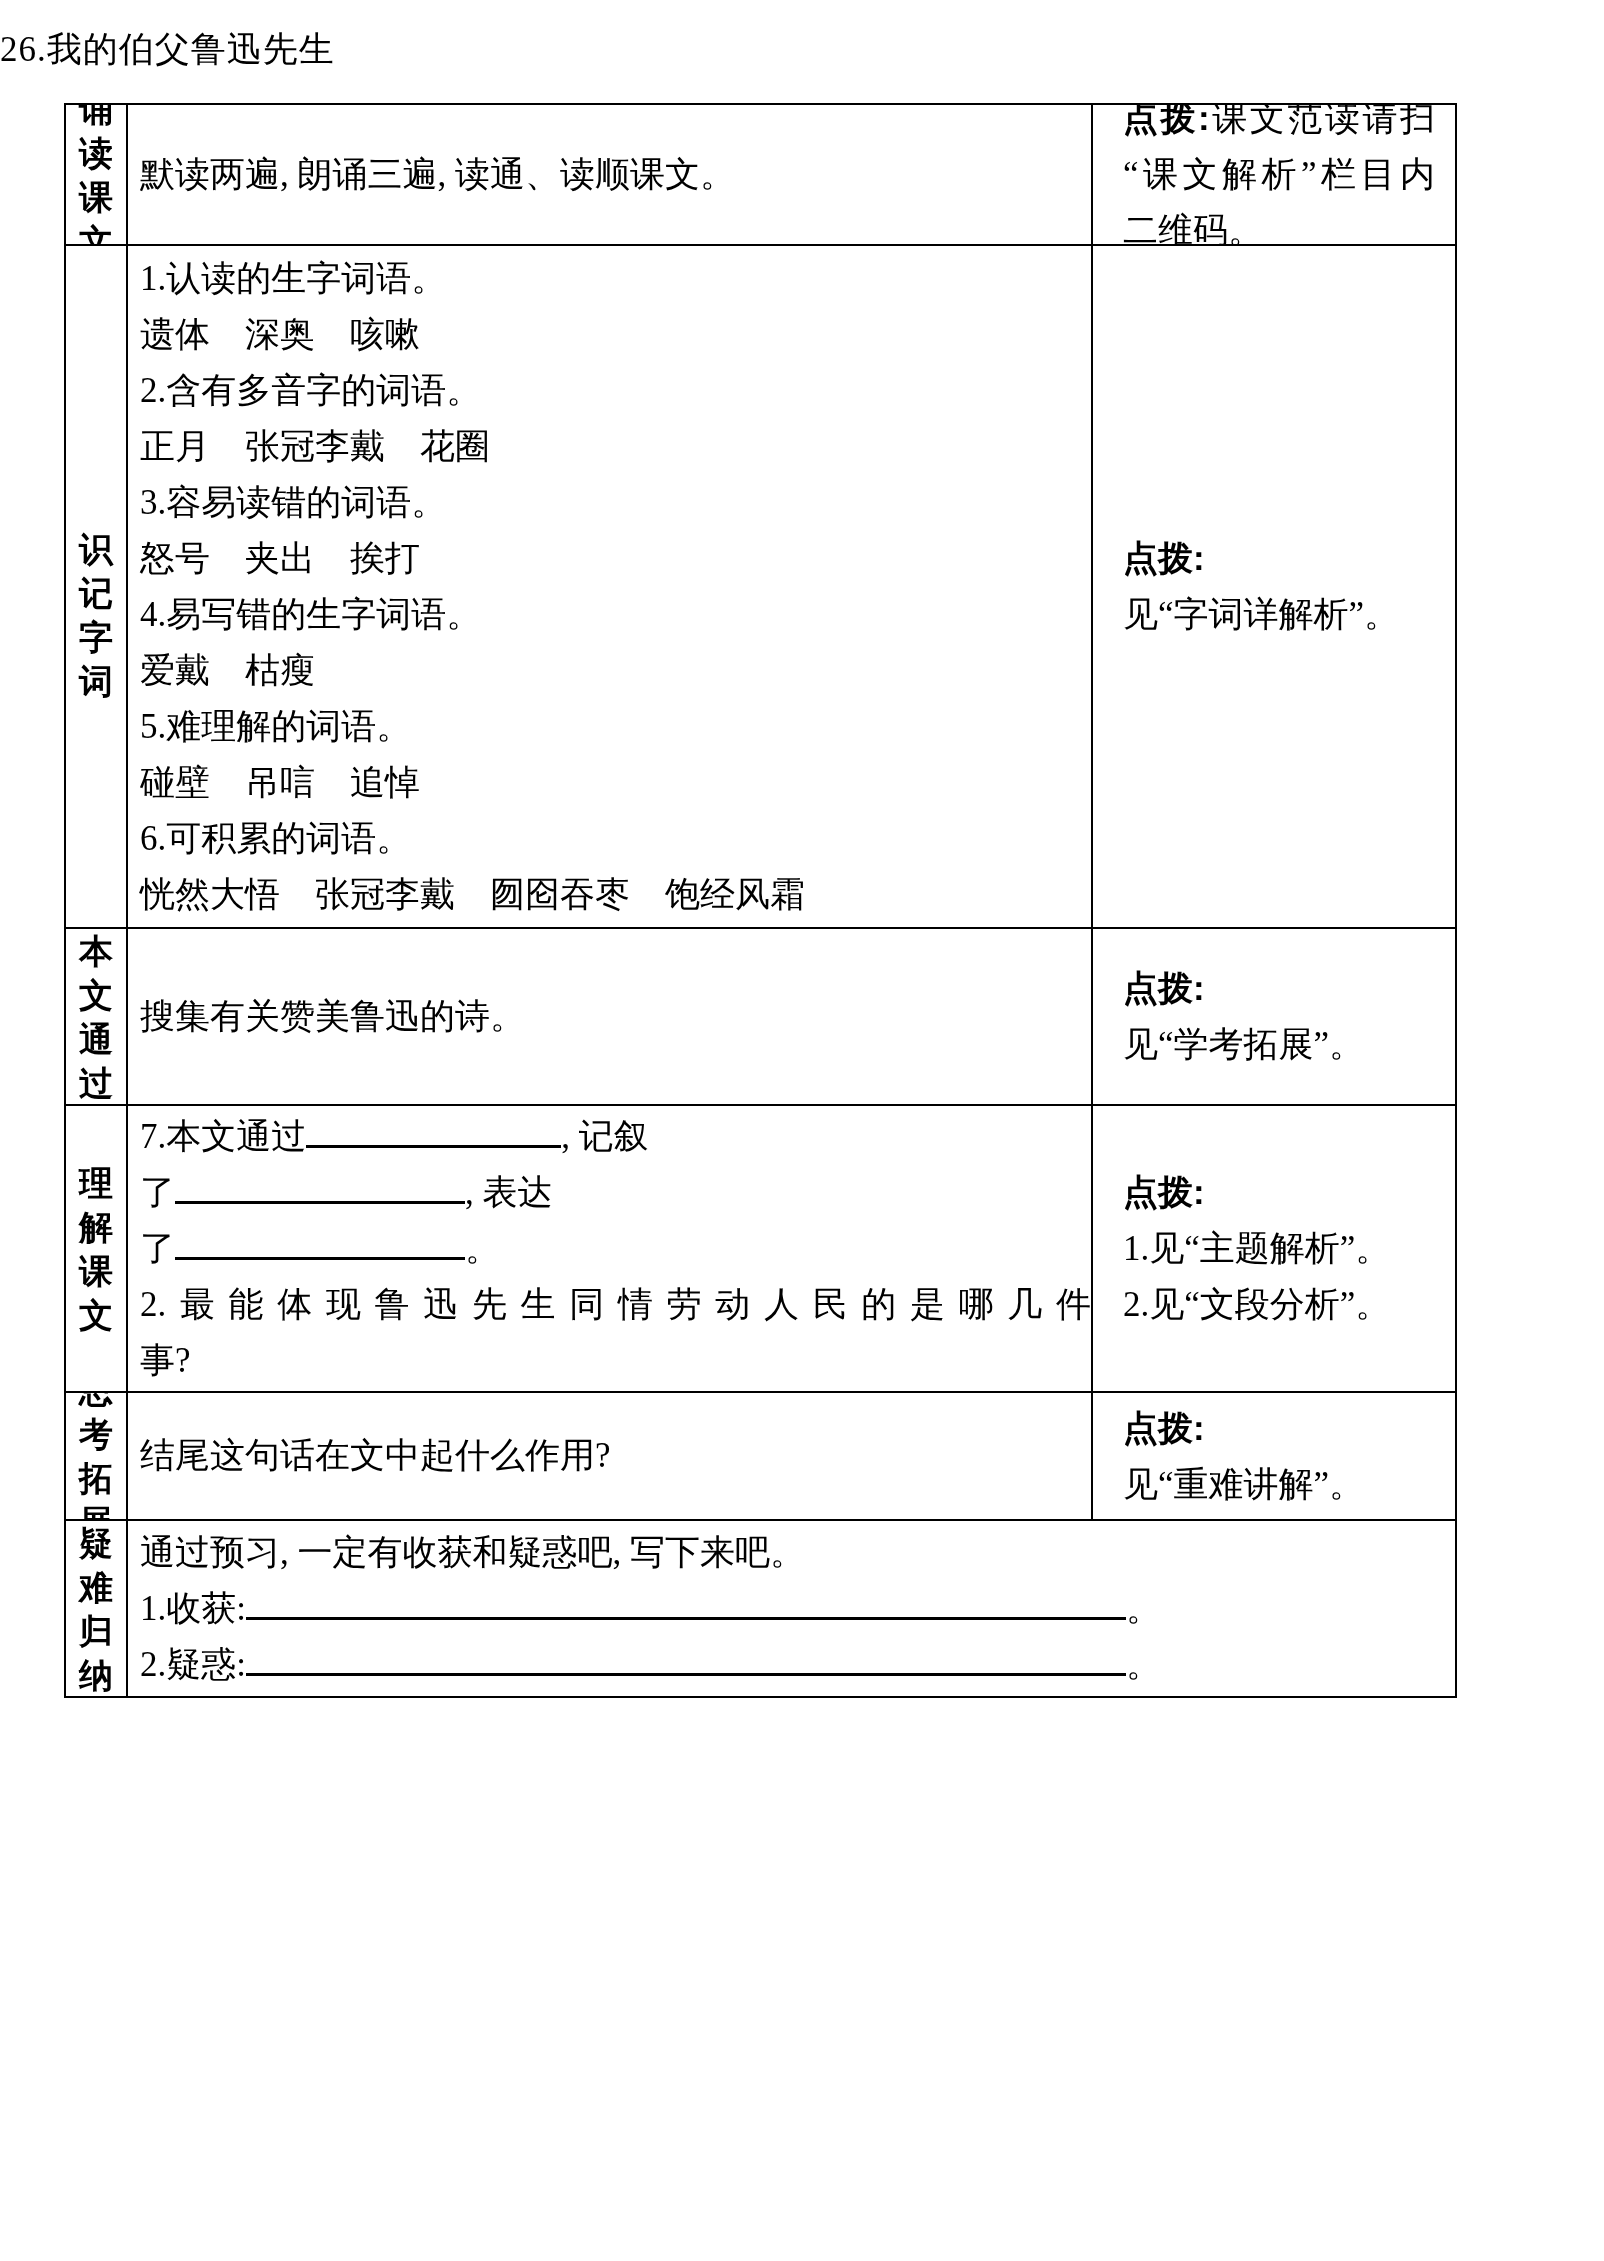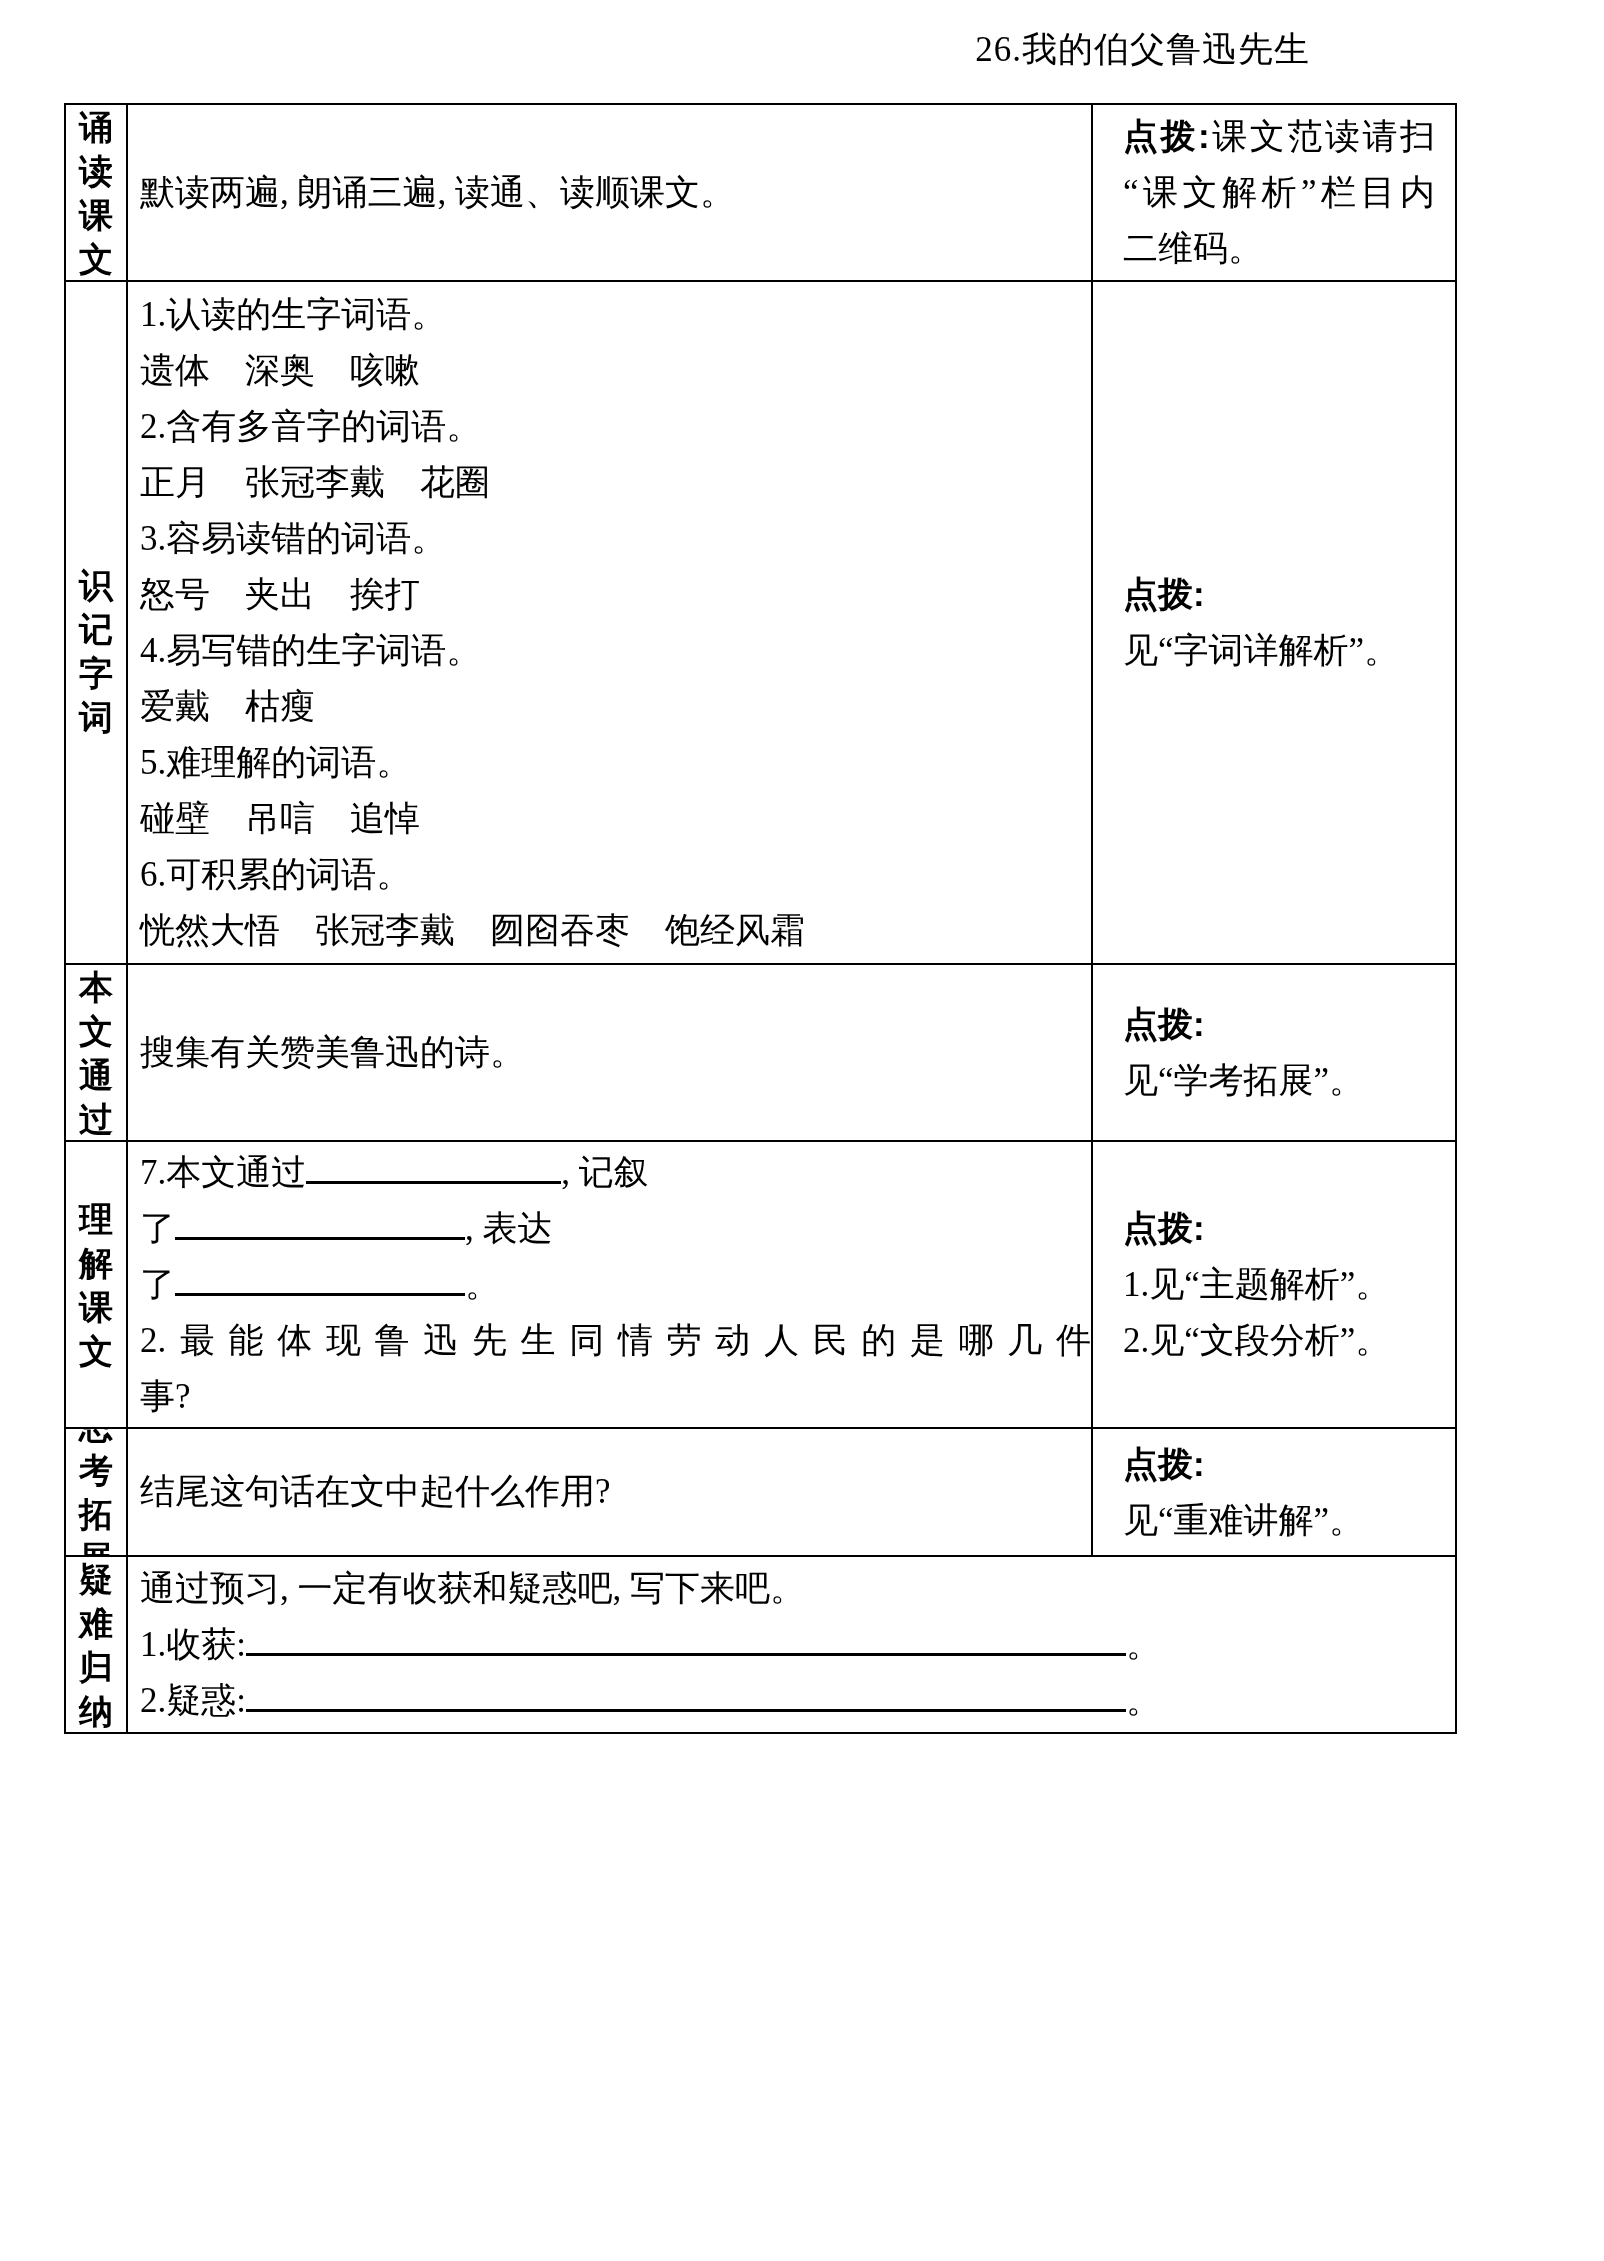--- a/index.html
+++ b/index.html
@@ -4,21 +4,21 @@
 <style>
   * { margin:0; padding:0; box-sizing:border-box; }
   html,body { background:#ffffff; }
   body {
     width:1604px; height:2261px; position:relative;
     font-family:"Liberation Serif","DejaVu Serif",serif;
     color:#000;
   }
   .title {
     position:absolute; top:26px; left:0; width:1310px;
-    text-align:right; font-size:35px; letter-spacing:1px;
+    text-align:left; font-size:35px; letter-spacing:1px;
   }
   .doc-table {
     position:absolute; left:64px; top:103px; width:1393px;
     border-top:2px solid #000; border-left:2px solid #000;
     font-size:35px; line-height:56px;
   }
   .row { display:flex; width:100%; }
   .cell {
     border-right:2px solid #000; border-bottom:2px solid #000;
     display:flex; flex-direction:column; justify-content:center;
@@ -41,21 +41,21 @@
     display:inline-block; height:1em;
     border-bottom:3px solid #000; vertical-align:baseline;
   }
 </style>
 </head>
 <body>
 
 <div class="title">26.我的伯父鲁迅先生</div>
 
 <div class="doc-table">
-    <div class="row" style="height: 177px;">
+    <div class="row" style="height: 141px;">
       <div class="cell label-cell">
         <span class="label-text">诵读课文</span>
       </div>
       <div class="cell content-cell">
         <div class="line"><span>默读两遍, 朗诵三遍, 读通、读顺课文。</span></div>
       </div>
       <div class="cell tip-cell">
         <div class="line fill"><span class="bold">点拨:</span><span>课文范读请扫</span></div>
         <div class="line fill"><span>“课文解析”栏目内</span></div>
         <div class="line"><span>二维码。</span></div>

